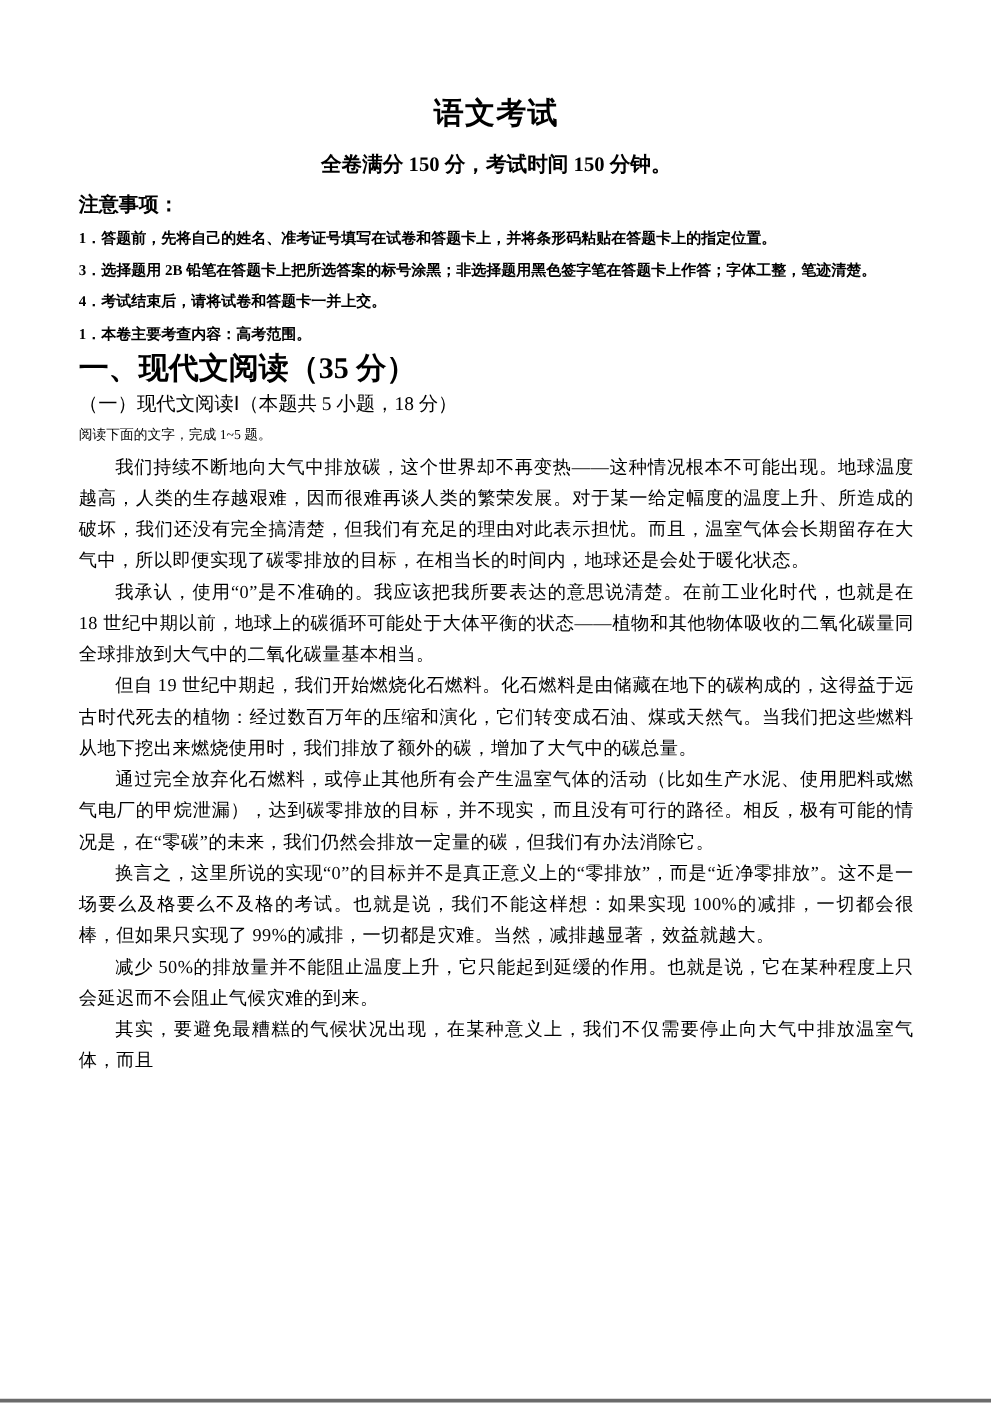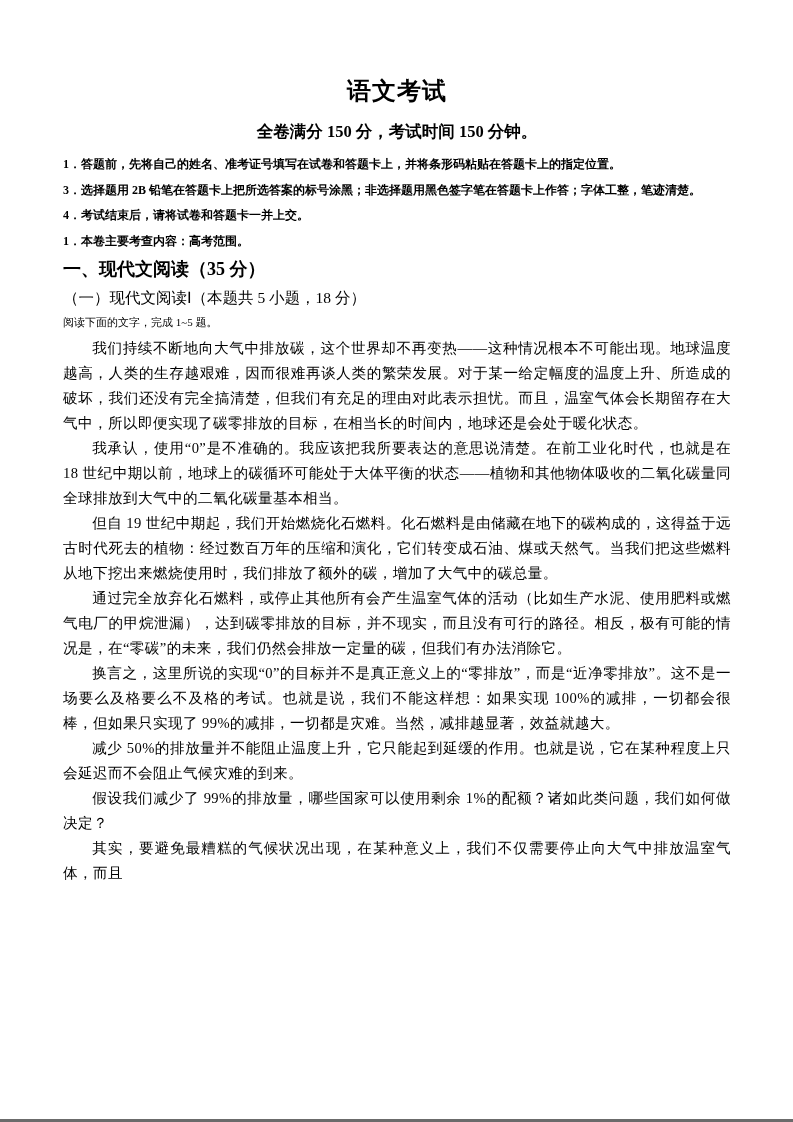--- a/index.html
+++ b/index.html
@@ -39,21 +39,21 @@
     line-height: 26px;
   }
   .notice-item {
     font-size: 12px;
     font-weight: bold;
     line-height: 25.6px;
     margin: 0;
     text-align: justify;
   }
   .section-heading {
-    font-size: 18px;
+    font-size: 24px;
     font-weight: bold;
     margin: 2px 0 4px 0;
     line-height: 26px;
   }
   .section-subheading {
     font-size: 15.5px;
     font-weight: normal;
     line-height: 24px;
   }
   .reading-instruction {
@@ -78,38 +78,38 @@
 </style>
 </head>
 <body>
 
 <div class="page">
 
   <h1 class="exam-title">语文考试</h1>
 
   <div class="exam-subtitle">全卷满分 150 分，考试时间 150 分钟。</div>
 
+  <div class="notice-heading">注意事项：</div>
 
   <p class="notice-item">1．答题前，先将自己的姓名、准考证号填写在试卷和答题卡上，并将条形码粘贴在答题卡上的指定位置。</p>
   <p class="notice-item">3．选择题用 2B 铅笔在答题卡上把所选答案的标号涂黑；非选择题用黑色签字笔在答题卡上作答；字体工整，笔迹清楚。</p>
   <p class="notice-item">4．考试结束后，请将试卷和答题卡一并上交。</p>
   <p class="notice-item">1．本卷主要考查内容：高考范围。</p>
 
   <h2 class="section-heading">一、现代文阅读（35 分）</h2>
 
   <div class="section-subheading">（一）现代文阅读Ⅰ（本题共 5 小题，18 分）</div>
 
   <div class="reading-instruction">阅读下面的文字，完成 1~5 题。</div>
 
   <div class="passage">
     <p class="para">我们持续不断地向大气中排放碳，这个世界却不再变热——这种情况根本不可能出现。地球温度越高，人类的生存越艰难，因而很难再谈人类的繁荣发展。对于某一给定幅度的温度上升、所造成的破坏，我们还没有完全搞清楚，但我们有充足的理由对此表示担忧。而且，温室气体会长期留存在大气中，所以即便实现了碳零排放的目标，在相当长的时间内，地球还是会处于暖化状态。</p>
     <p class="para">我承认，使用“0”是不准确的。我应该把我所要表达的意思说清楚。在前工业化时代，也就是在 18 世纪中期以前，地球上的碳循环可能处于大体平衡的状态——植物和其他物体吸收的二氧化碳量同全球排放到大气中的二氧化碳量基本相当。</p>
     <p class="para">但自 19 世纪中期起，我们开始燃烧化石燃料。化石燃料是由储藏在地下的碳构成的，这得益于远古时代死去的植物：经过数百万年的压缩和演化，它们转变成石油、煤或天然气。当我们把这些燃料从地下挖出来燃烧使用时，我们排放了额外的碳，增加了大气中的碳总量。</p>
     <p class="para">通过完全放弃化石燃料，或停止其他所有会产生温室气体的活动（比如生产水泥、使用肥料或燃气电厂的甲烷泄漏），达到碳零排放的目标，并不现实，而且没有可行的路径。相反，极有可能的情况是，在“零碳”的未来，我们仍然会排放一定量的碳，但我们有办法消除它。</p>
     <p class="para">换言之，这里所说的实现“0”的目标并不是真正意义上的“零排放”，而是“近净零排放”。这不是一场要么及格要么不及格的考试。也就是说，我们不能这样想：如果实现 100%的减排，一切都会很棒，但如果只实现了 99%的减排，一切都是灾难。当然，减排越显著，效益就越大。</p>
     <p class="para">减少 50%的排放量并不能阻止温度上升，它只能起到延缓的作用。也就是说，它在某种程度上只会延迟而不会阻止气候灾难的到来。</p>
-    <p class="para">假设我们减少了 99%的排放量，哪些国家可以使用剩余 1%的配额？诸如此类问题，我们如何做决定？</p>
     <p class="para">其实，要避免最糟糕的气候状况出现，在某种意义上，我们不仅需要停止向大气中排放温室气体，而且</p>
   </div>
 
 </div>
 
 <div class="bottom-bar"></div>
 
 </body></html>

